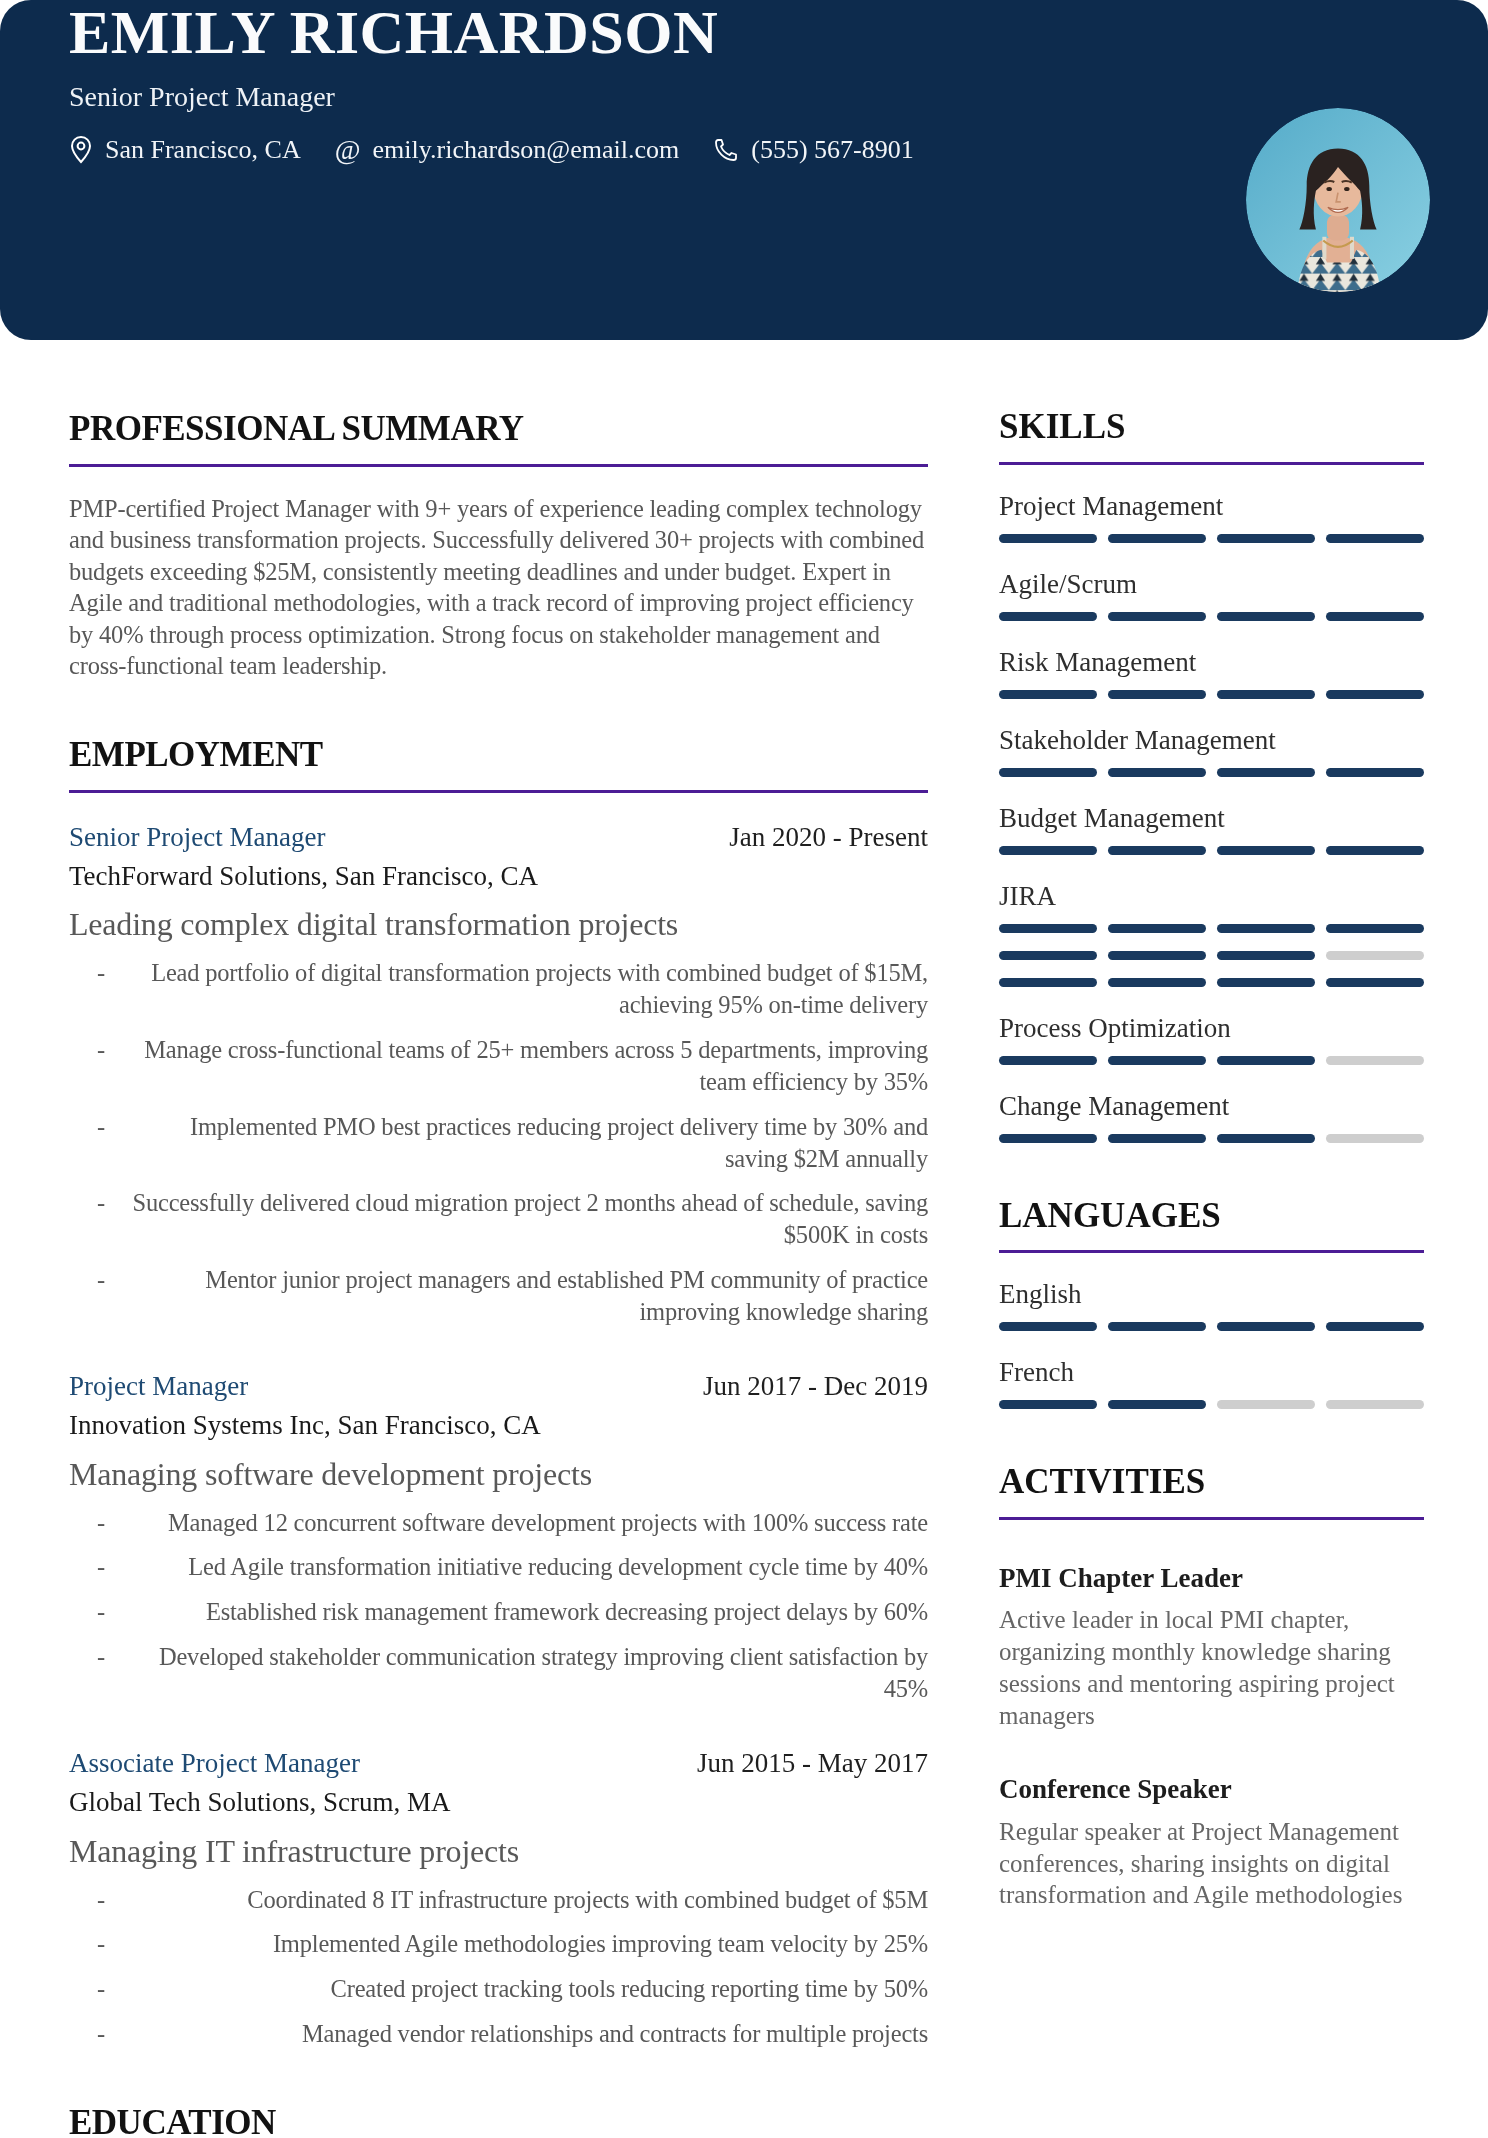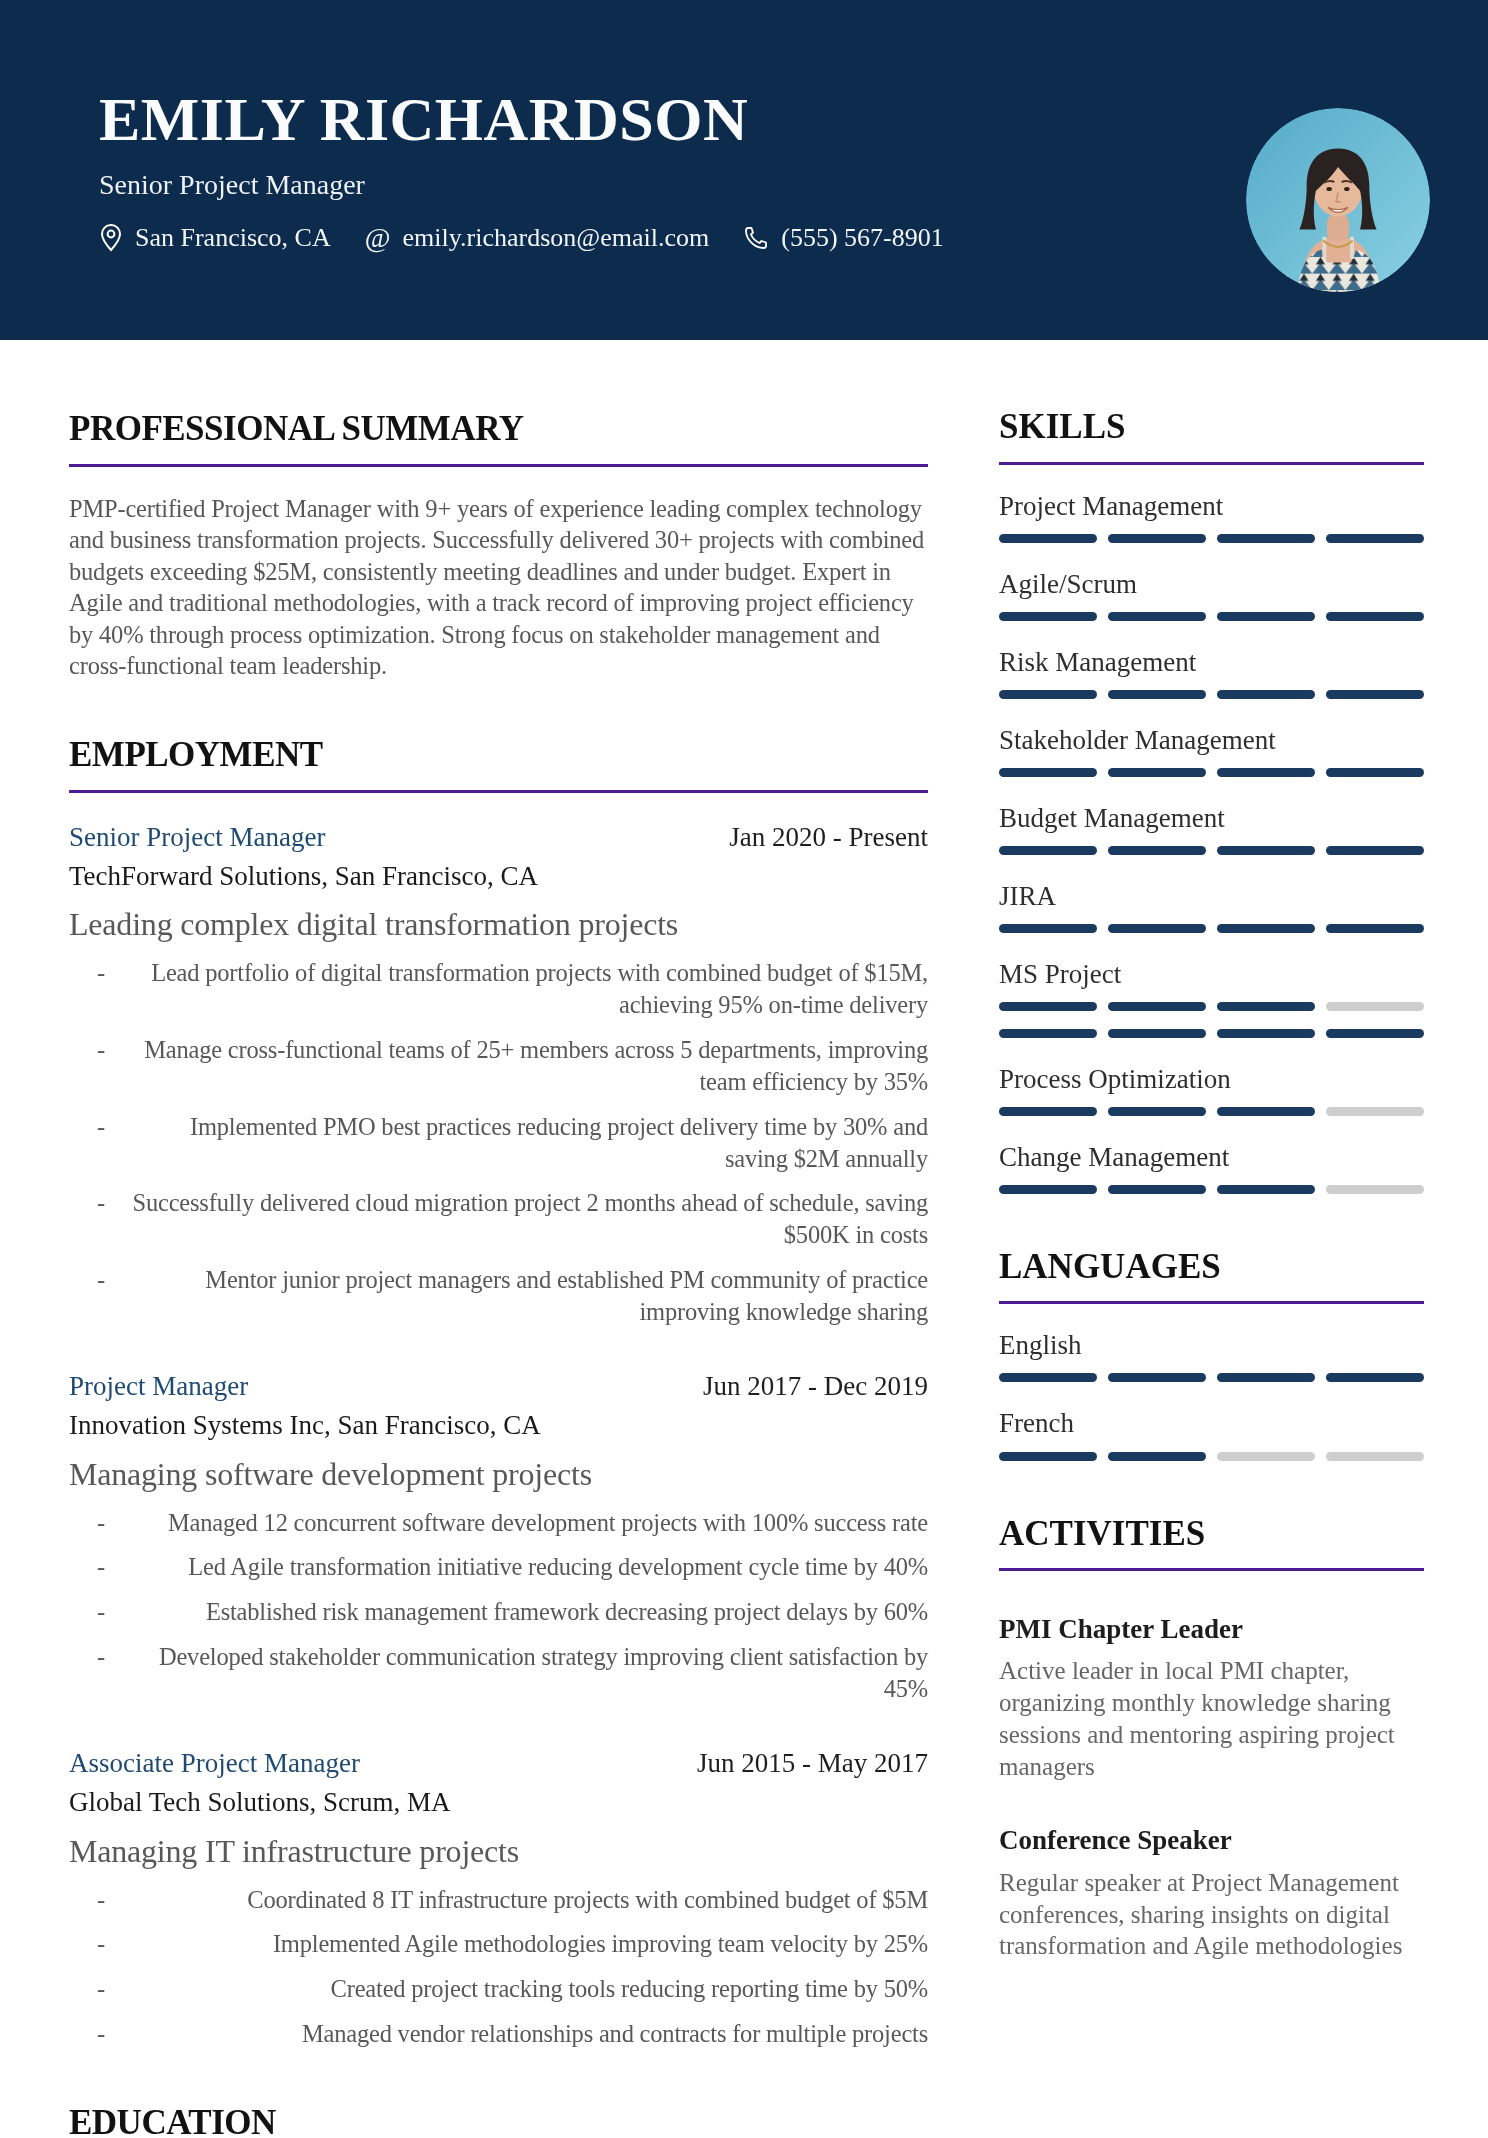--- a/index.html
+++ b/index.html
@@ -2,22 +2,22 @@
 <html><head>
 <meta charset="utf-8">
 <style>
   html,body{margin:0;padding:0;background:#ffffff;}
   .page{
     width:1488px;height:2138px;background:#ffffff;position:relative;
     font-family:"Liberation Serif","DejaVu Serif",serif;overflow:hidden;
   }
   
   .hdr{
-    height:340px;background:#0d2b4d;display:flex;align-items:center;
-    padding:0 58px 0 99px;box-sizing:border-box;color:#ffffff;
+    height:340px;background:#0d2b4d;display:flex;
+    padding:0 58px 0 69px;box-sizing:border-box;color:#ffffff;border-radius:31px;
   }
   .hdr-left{display:flex;flex-direction:column;}
   .name{
     font-size:62px;font-weight:bold;letter-spacing:0.5px;margin:0;line-height:1.05;
     color:#fafbfc;
   }
   .jobtitle{font-size:28px;margin-top:16px;color:#eef2f6;}
   .contact{display:flex;align-items:center;margin-top:22px;font-size:26px;color:#f2f5f8;}
   .citem{display:flex;align-items:center;margin-right:34px;}
   .citem .ic{display:inline-flex;margin-right:12px;align-items:center;}
@@ -267,21 +267,20 @@
         <div class="skill">
           <div class="slabel">JIRA</div>
           <div class="bar">
             <span class="seg filled"></span>
               <span class="seg filled"></span>
               <span class="seg filled"></span>
               <span class="seg filled"></span>
           </div>
         </div>
         <div class="skill">
-          <div class="slabel">MS Project</div>
           <div class="bar">
             <span class="seg filled"></span>
               <span class="seg filled"></span>
               <span class="seg filled"></span>
               <span class="seg"></span>
           </div>
         </div>
         <div class="skill">
           <div class="bar">
             <span class="seg filled"></span>

